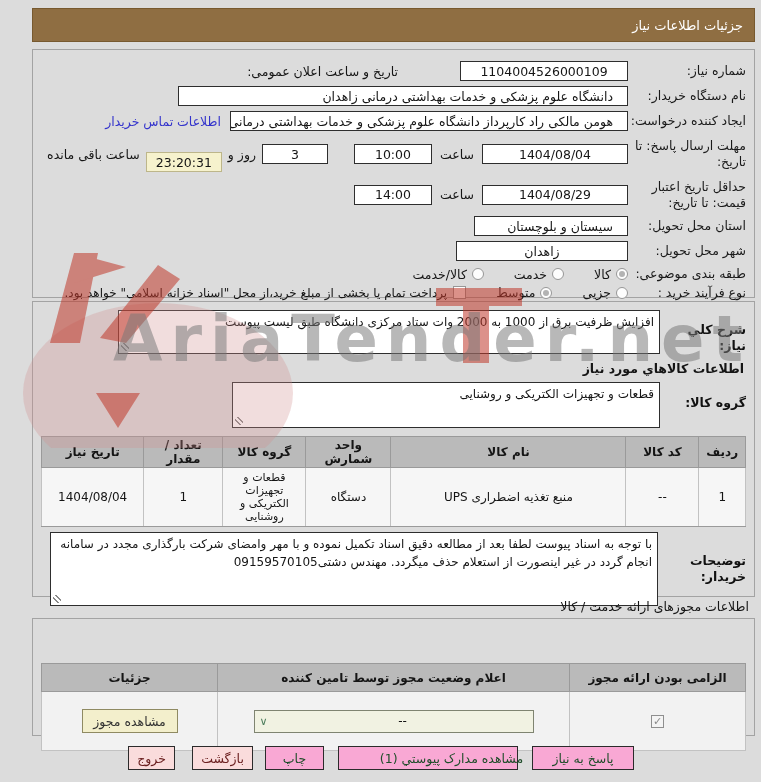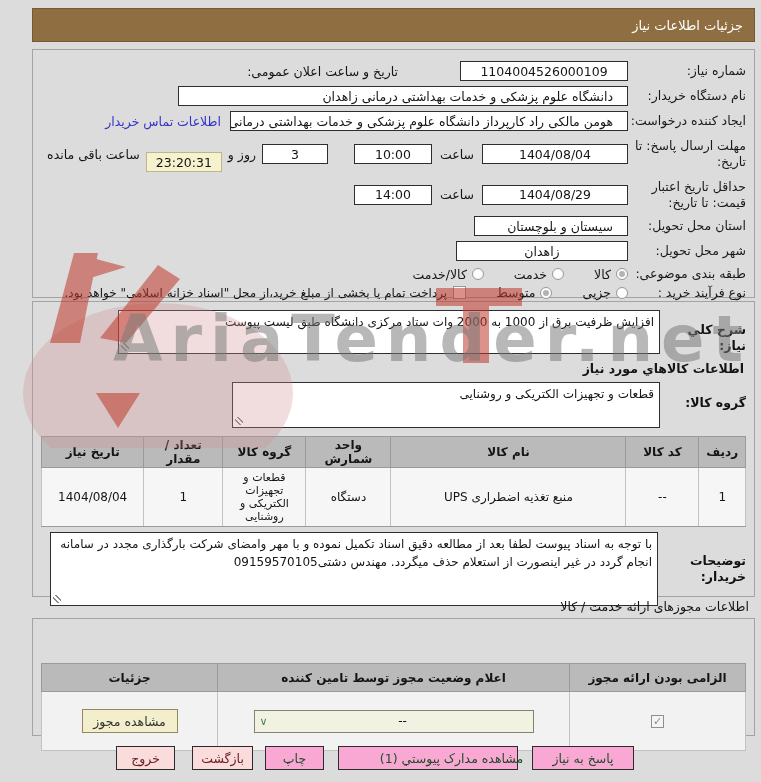--- a/index.html
+++ b/index.html
@@ -251,21 +251,21 @@
       </tr>
     </tbody>
   </table>
 </div>
 
 <div id="footer-buttons">
   <div class="btn green" style="width:102px;">پاسخ به نیاز</div>
   <div class="btn green" style="width:180px;margin-right:14px;padding-left:47px;">مشاهده مدارک پیوستي (1)</div>
   <div class="btn green" style="width:59px;margin-right:14px;">چاپ</div>
   <div class="btn pink" style="width:61px;margin-right:12px;">بازگشت</div>
-  <div class="btn pink" style="width:59px;margin-right:17px;">خروج</div>
+  <div class="btn pink" style="width:47px;margin-right:17px;">خروج</div>
 </div>
 
 <svg id="watermark" viewBox="0 0 744 205" xmlns="http://www.w3.org/2000/svg">
   <ellipse cx="150" cy="150" rx="135" ry="90" fill="#cf8d8d" opacity="0.30"></ellipse>
   <g fill="#c0392b" opacity="0.55">
     <polygon points="42,100 66,10 90,10 72,100"></polygon>
     <polygon points="92,95 150,22 172,36 118,100"></polygon>
     <polygon points="66,10 118,24 66,40"></polygon>
     <polygon points="88,150 132,150 110,185"></polygon>
     <rect x="428" y="45" width="86" height="18"></rect>

